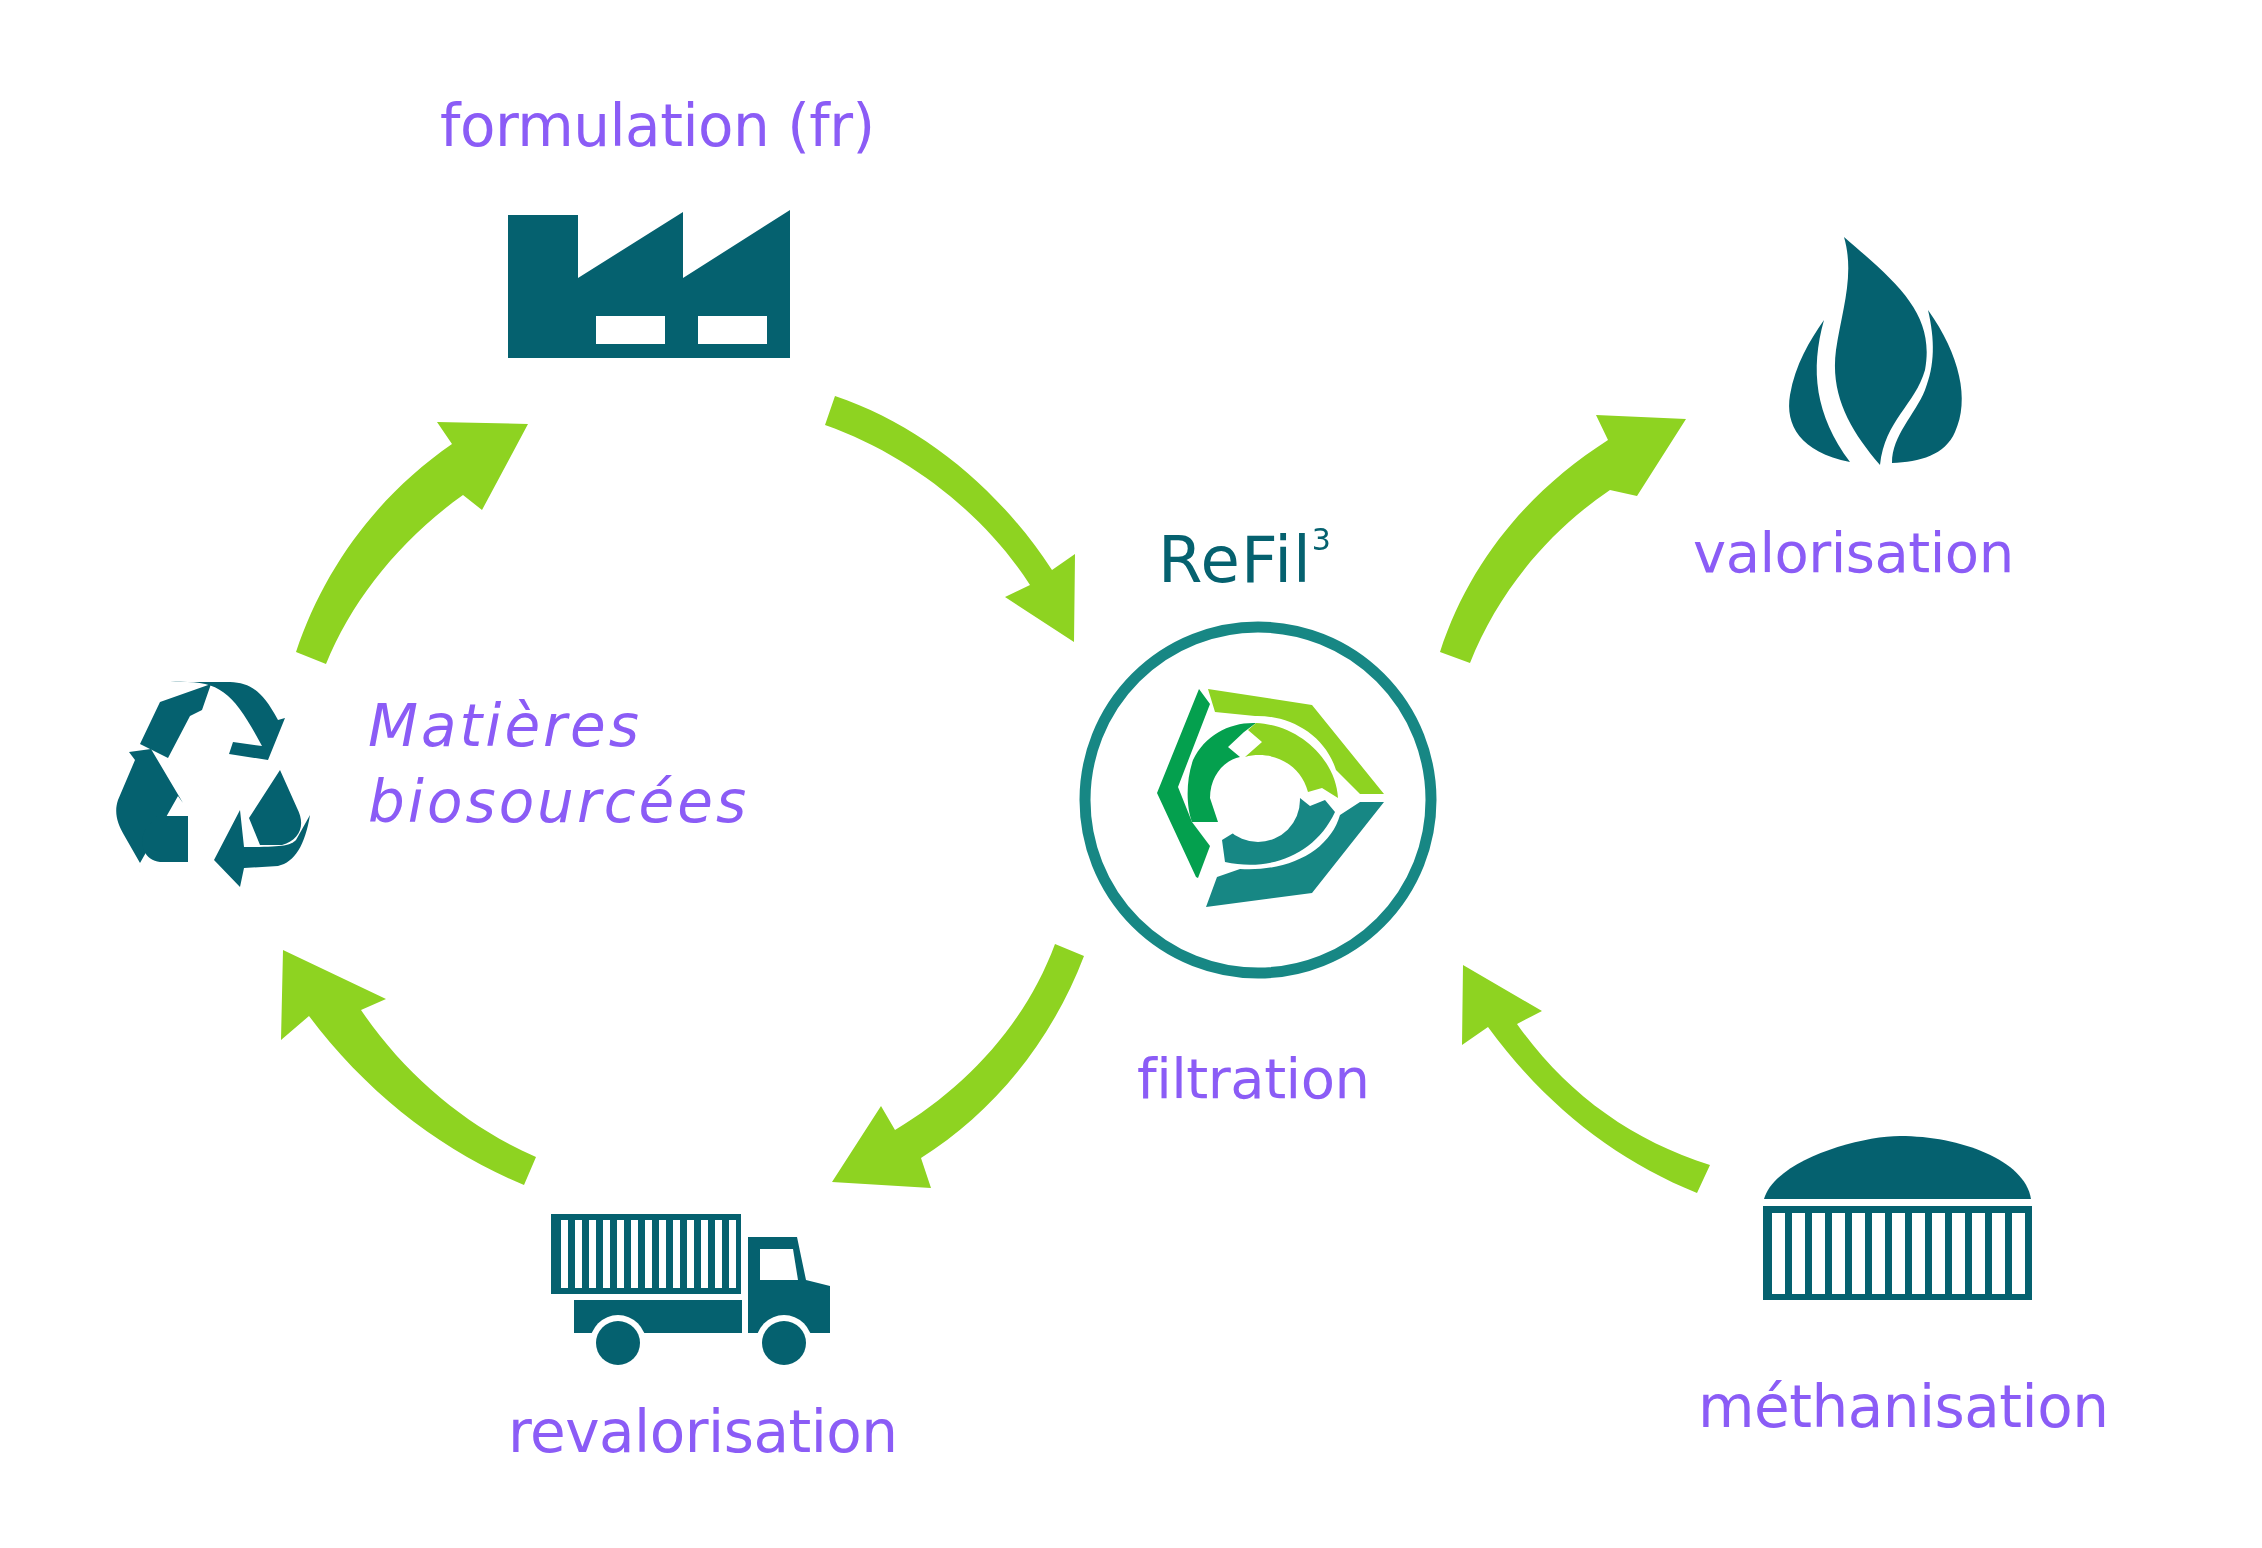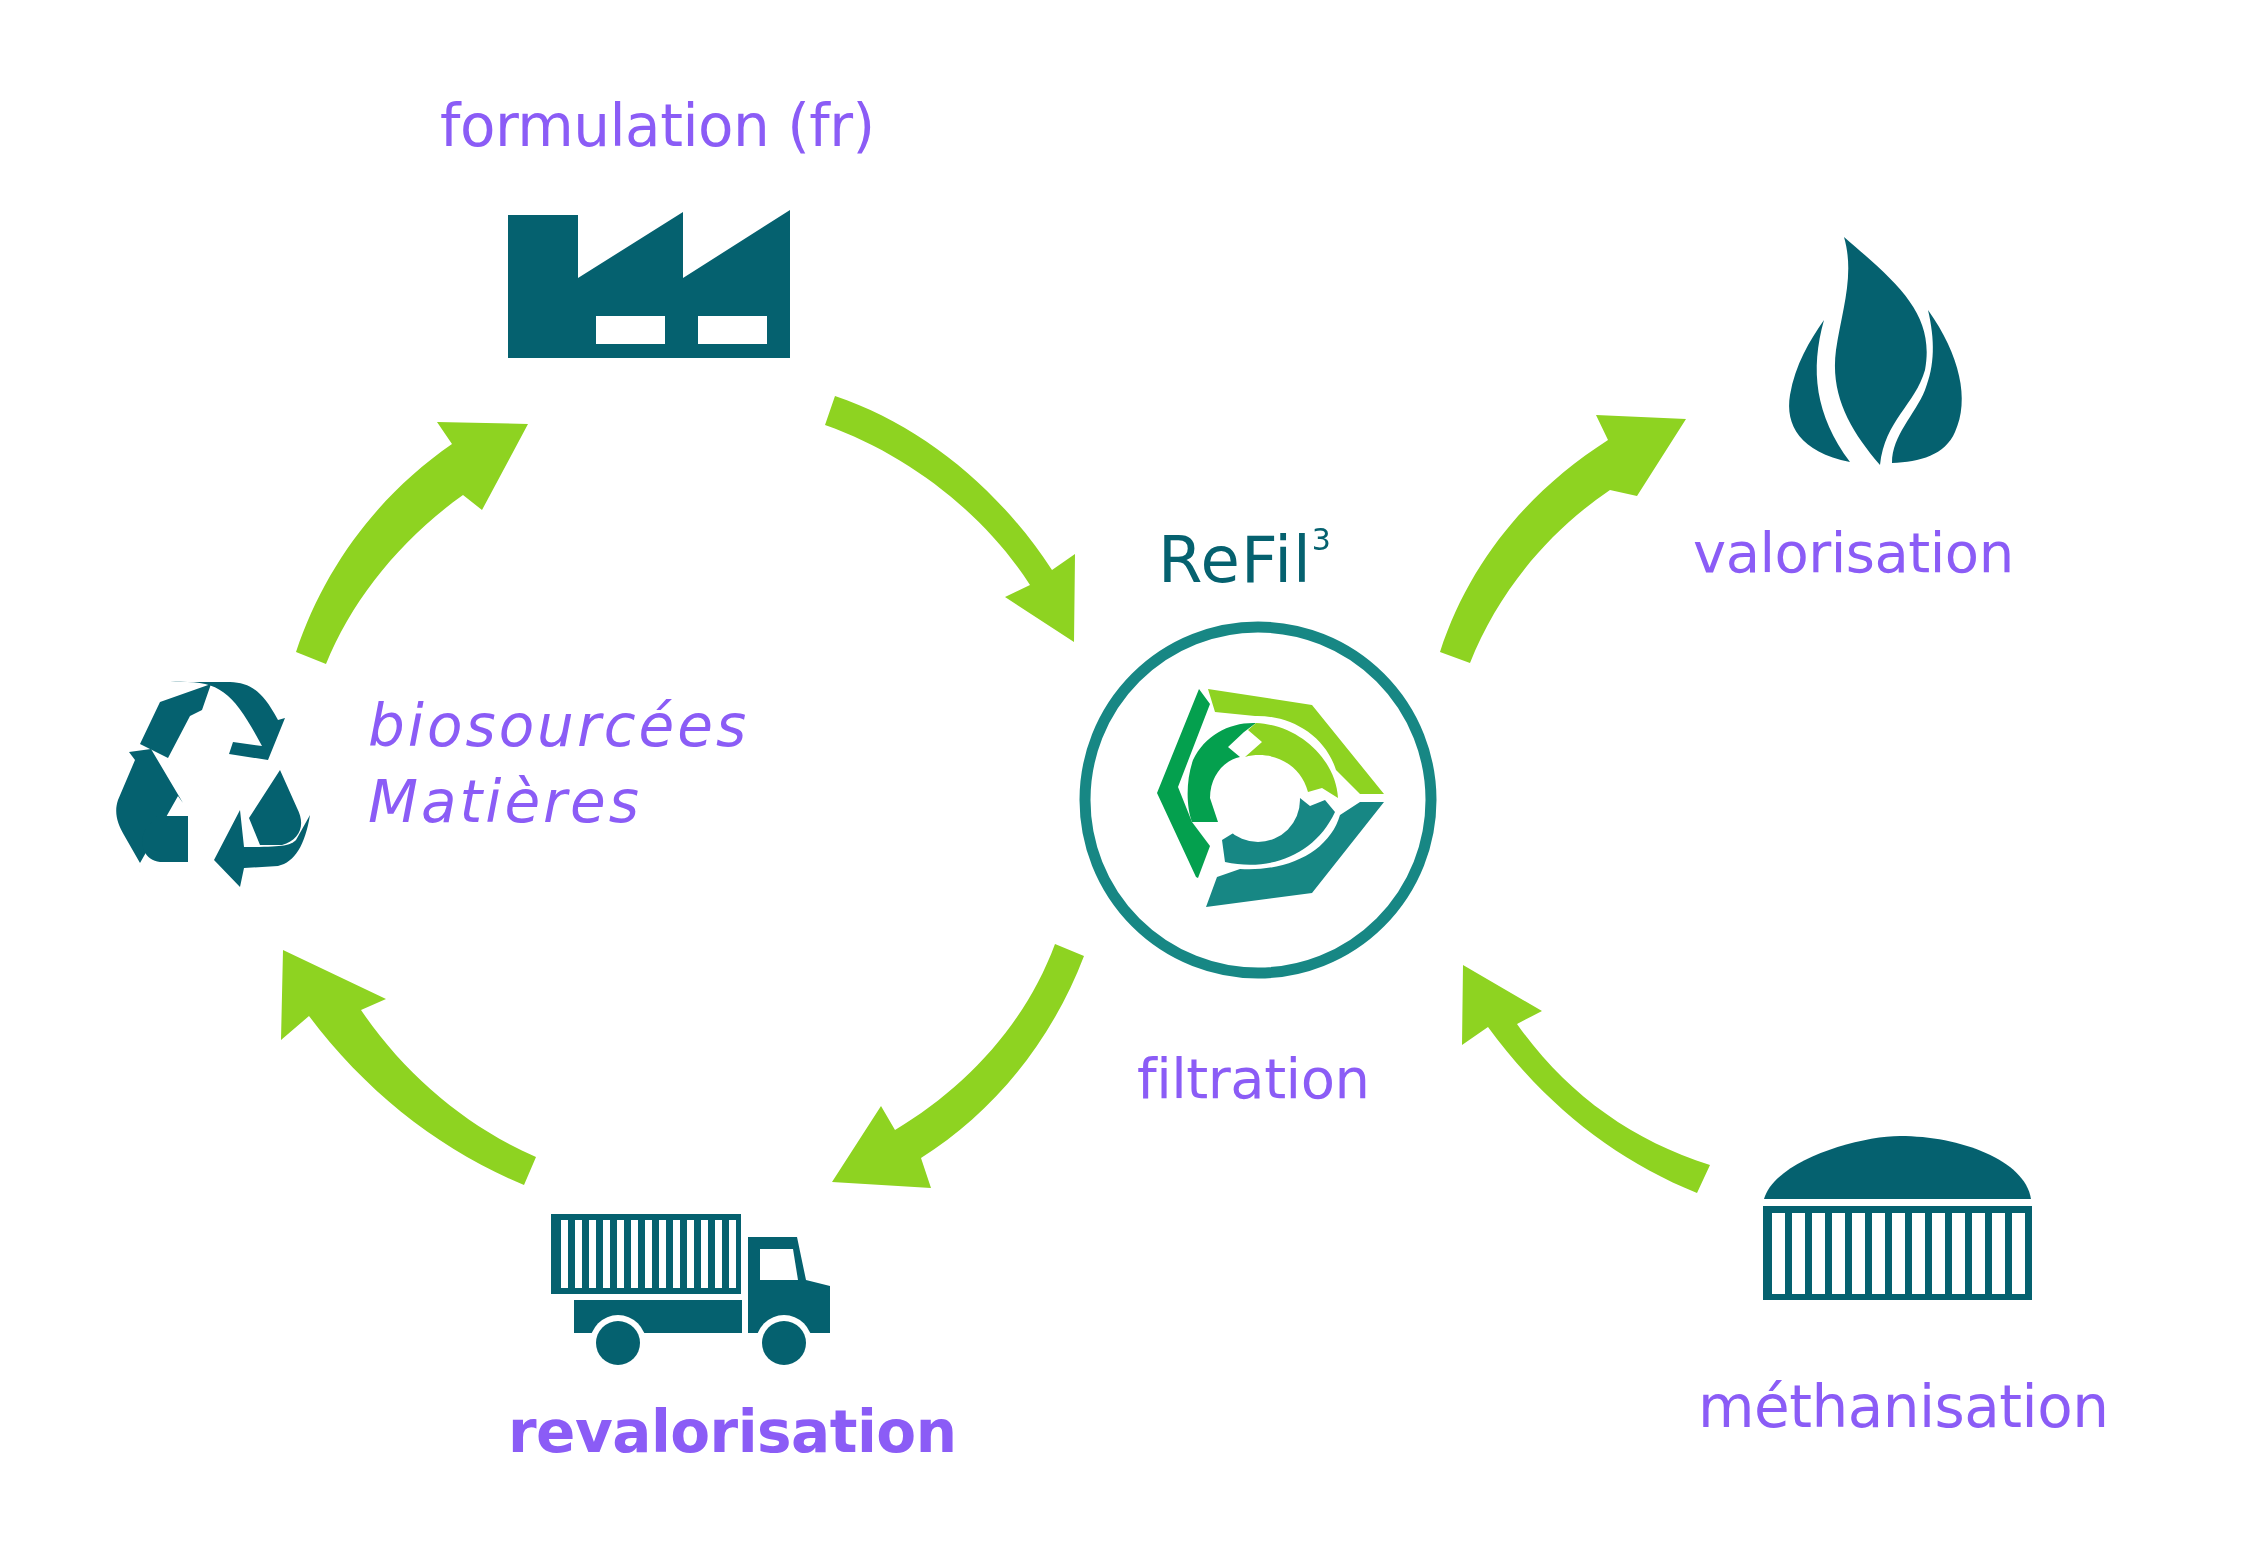--- a/index.html
+++ b/index.html
@@ -2,21 +2,21 @@
 <html><head>
 <meta charset="utf-8">
 <style>
   html, body { margin:0; padding:0; background:#ffffff; }
   body { width:2262px; height:1548px; position:relative; overflow:hidden; font-family:"DejaVu Sans", sans-serif; }
   #stage { position:absolute; left:0; top:0; width:2262px; height:1548px; }
   .label { position:absolute; color:#8b5cf6; white-space:nowrap; font-family:"DejaVu Sans", sans-serif; }
   .lbl-formulation { left:440px; top:92px; font-size:58px; letter-spacing:-0.5px; }
   .lbl-valorisation { left:1693px; top:520px; font-size:56px; letter-spacing:-0.5px;text-align:center; }
   .lbl-filtration { left:1137px; top:1046px; font-size:56px; letter-spacing:-0.5px; }
-  .lbl-revalorisation { left:508px; top:1398px; font-size:58px; letter-spacing:-0.5px;font-weight:bold; }
+  .lbl-revalorisation { left:508px; top:1398px; font-size:58px; letter-spacing:-0.5px; }
   .lbl-methanisation { left:1698px; top:1365px; font-size:58px; letter-spacing:-0.5px;margin-top:8px; }
   .lbl-matieres { left:368px; top:688px; font-size:58px; font-style:italic; line-height:76px; letter-spacing:3px; font-weight:300; }
   .brand { position:absolute; left:1158px; top:523px; font-size:64px; font-weight:normal; color:#05616f; font-family:"DejaVu Sans", sans-serif; letter-spacing:1px; }
   .brand sup { font-size:30px; position:relative; top:-10px; }
   svg .ico { fill:#05616f; }
   svg .arrow { fill:#8ed321; }
 </style>
 </head>
 <body>
 
@@ -121,15 +121,15 @@
 </svg>
 
 <div class="brand"><span>ReFil</span><sup>3</sup></div>
 
 <div class="label lbl-formulation">formulation (fr)</div>
 <div class="label lbl-valorisation">valorisation</div>
 <div class="label lbl-filtration">filtration</div>
 <div class="label lbl-revalorisation">revalorisation</div>
 <div class="label lbl-methanisation">méthanisation</div>
 <div class="label lbl-matieres">
+  <div>Matières</div>
   <div>biosourcées</div>
-  <div>Matières</div>
 </div>
 
 </body></html>

